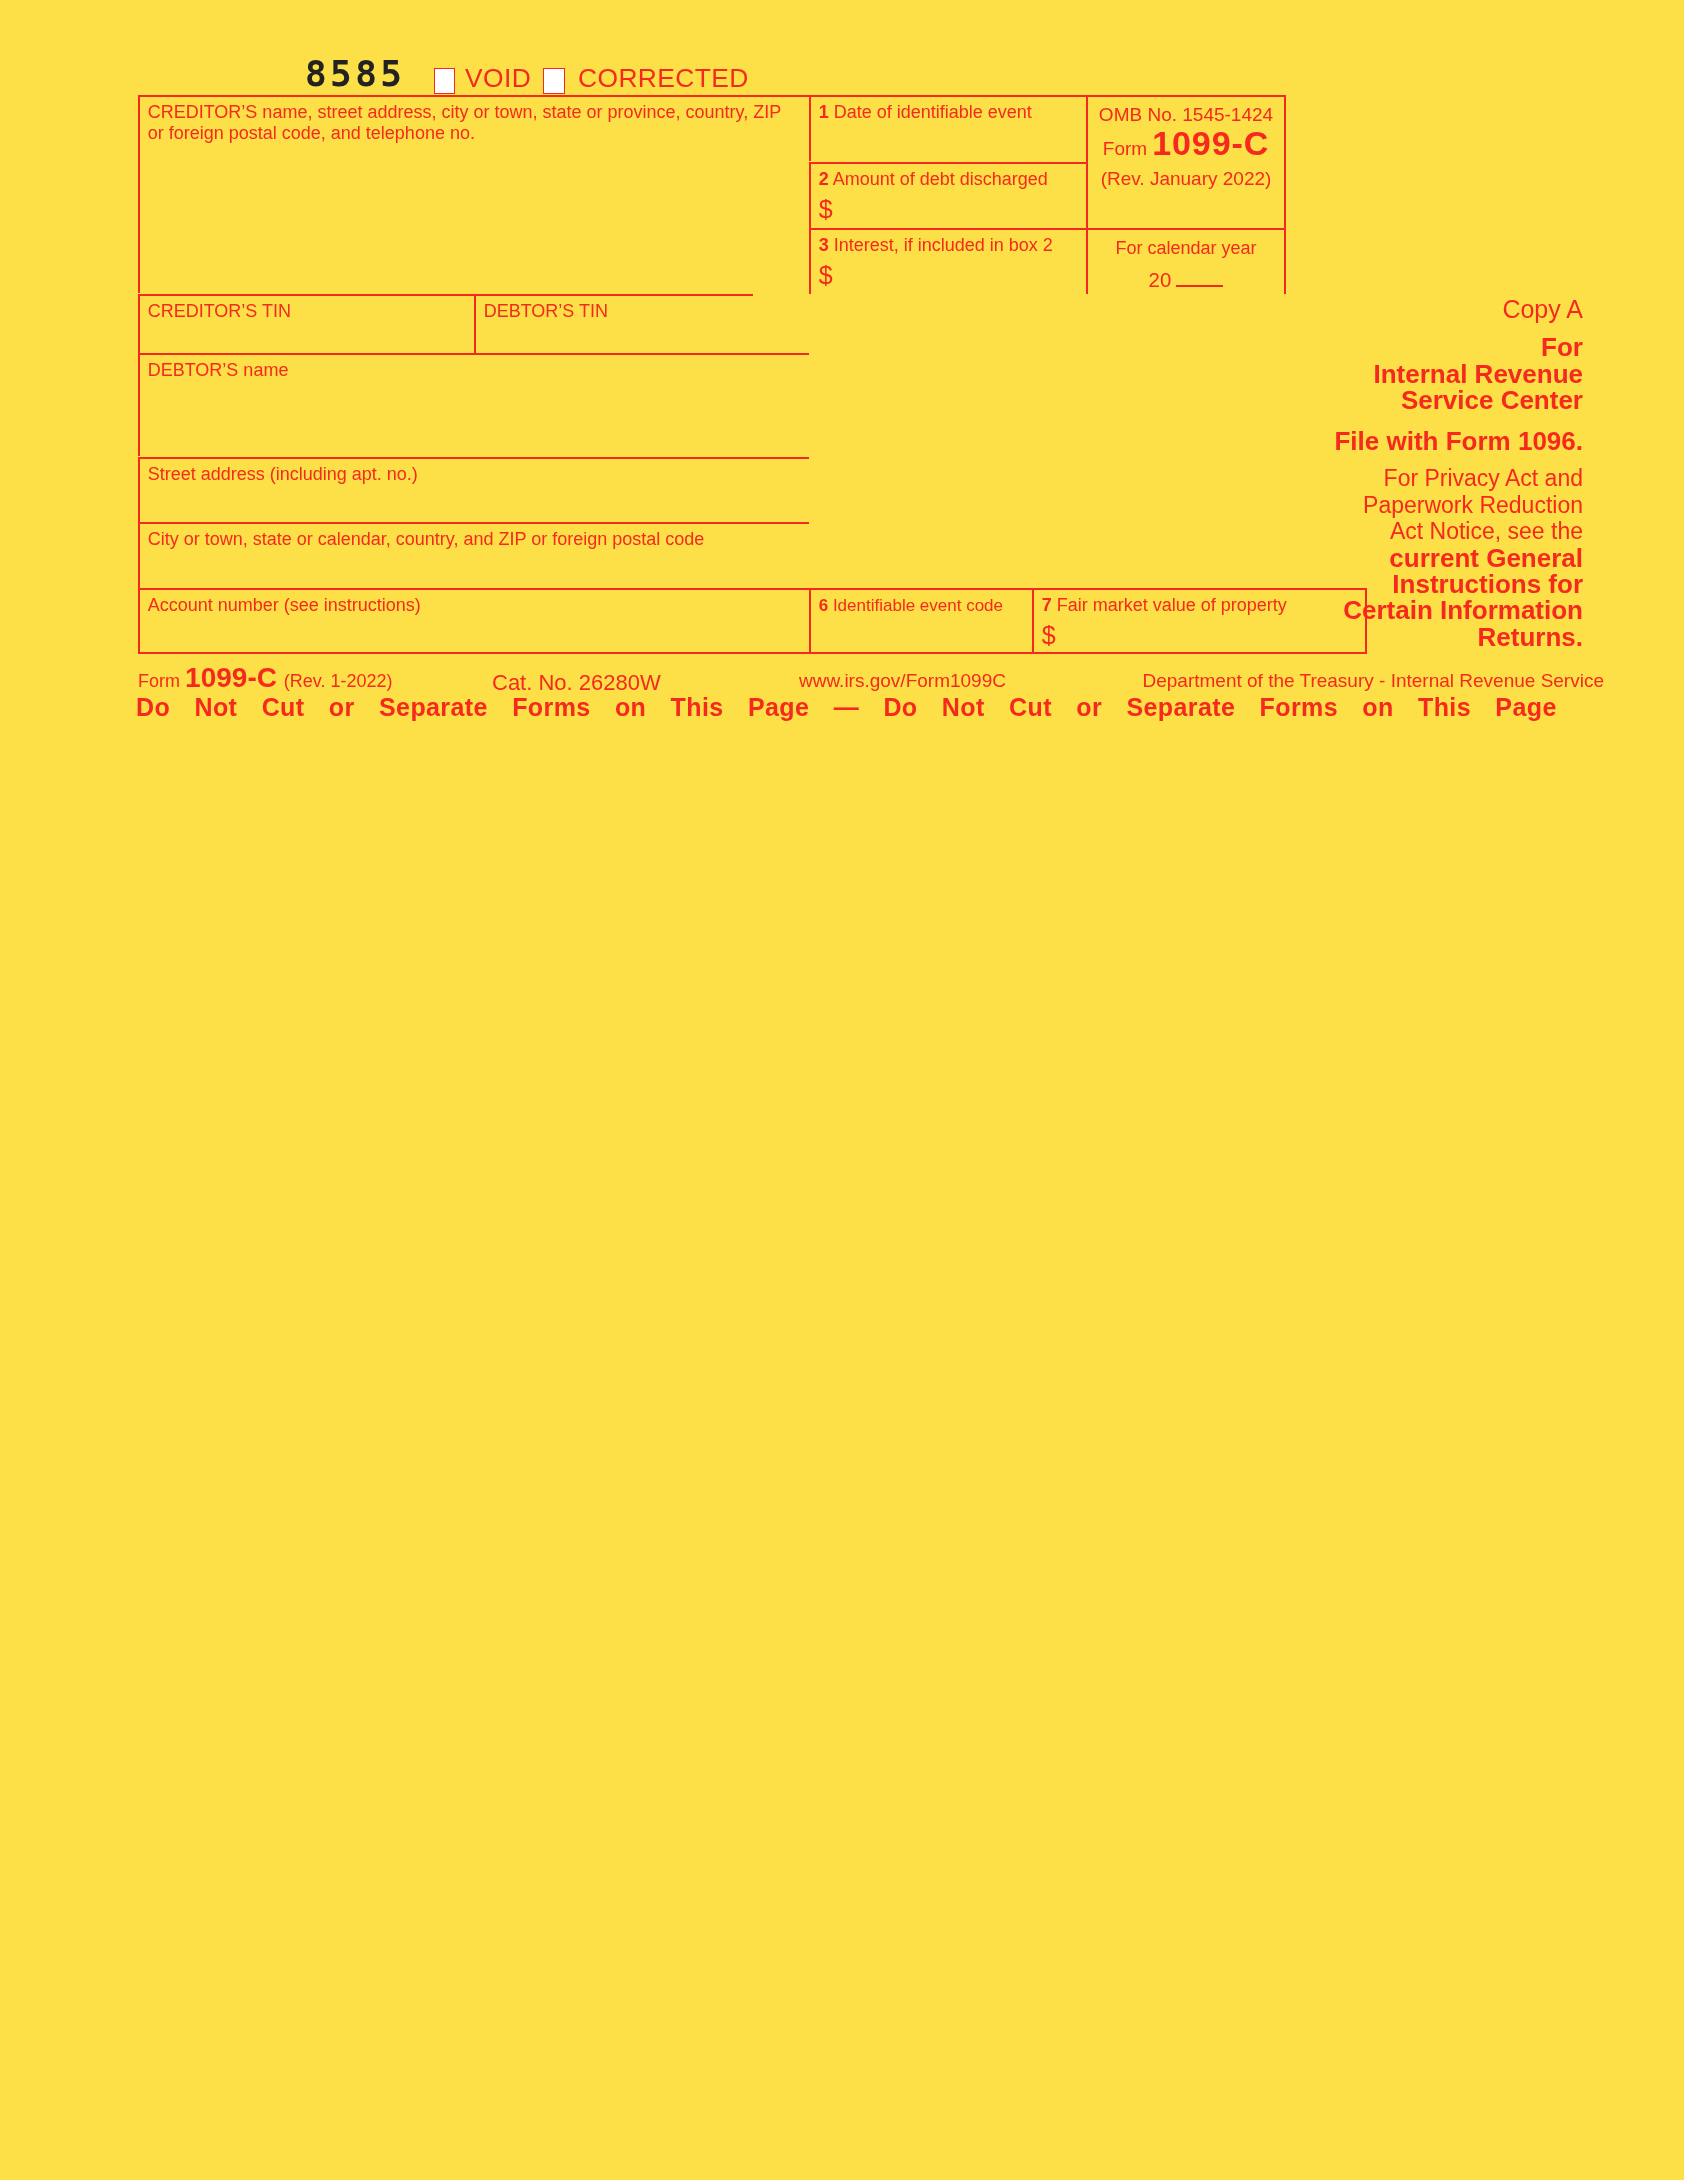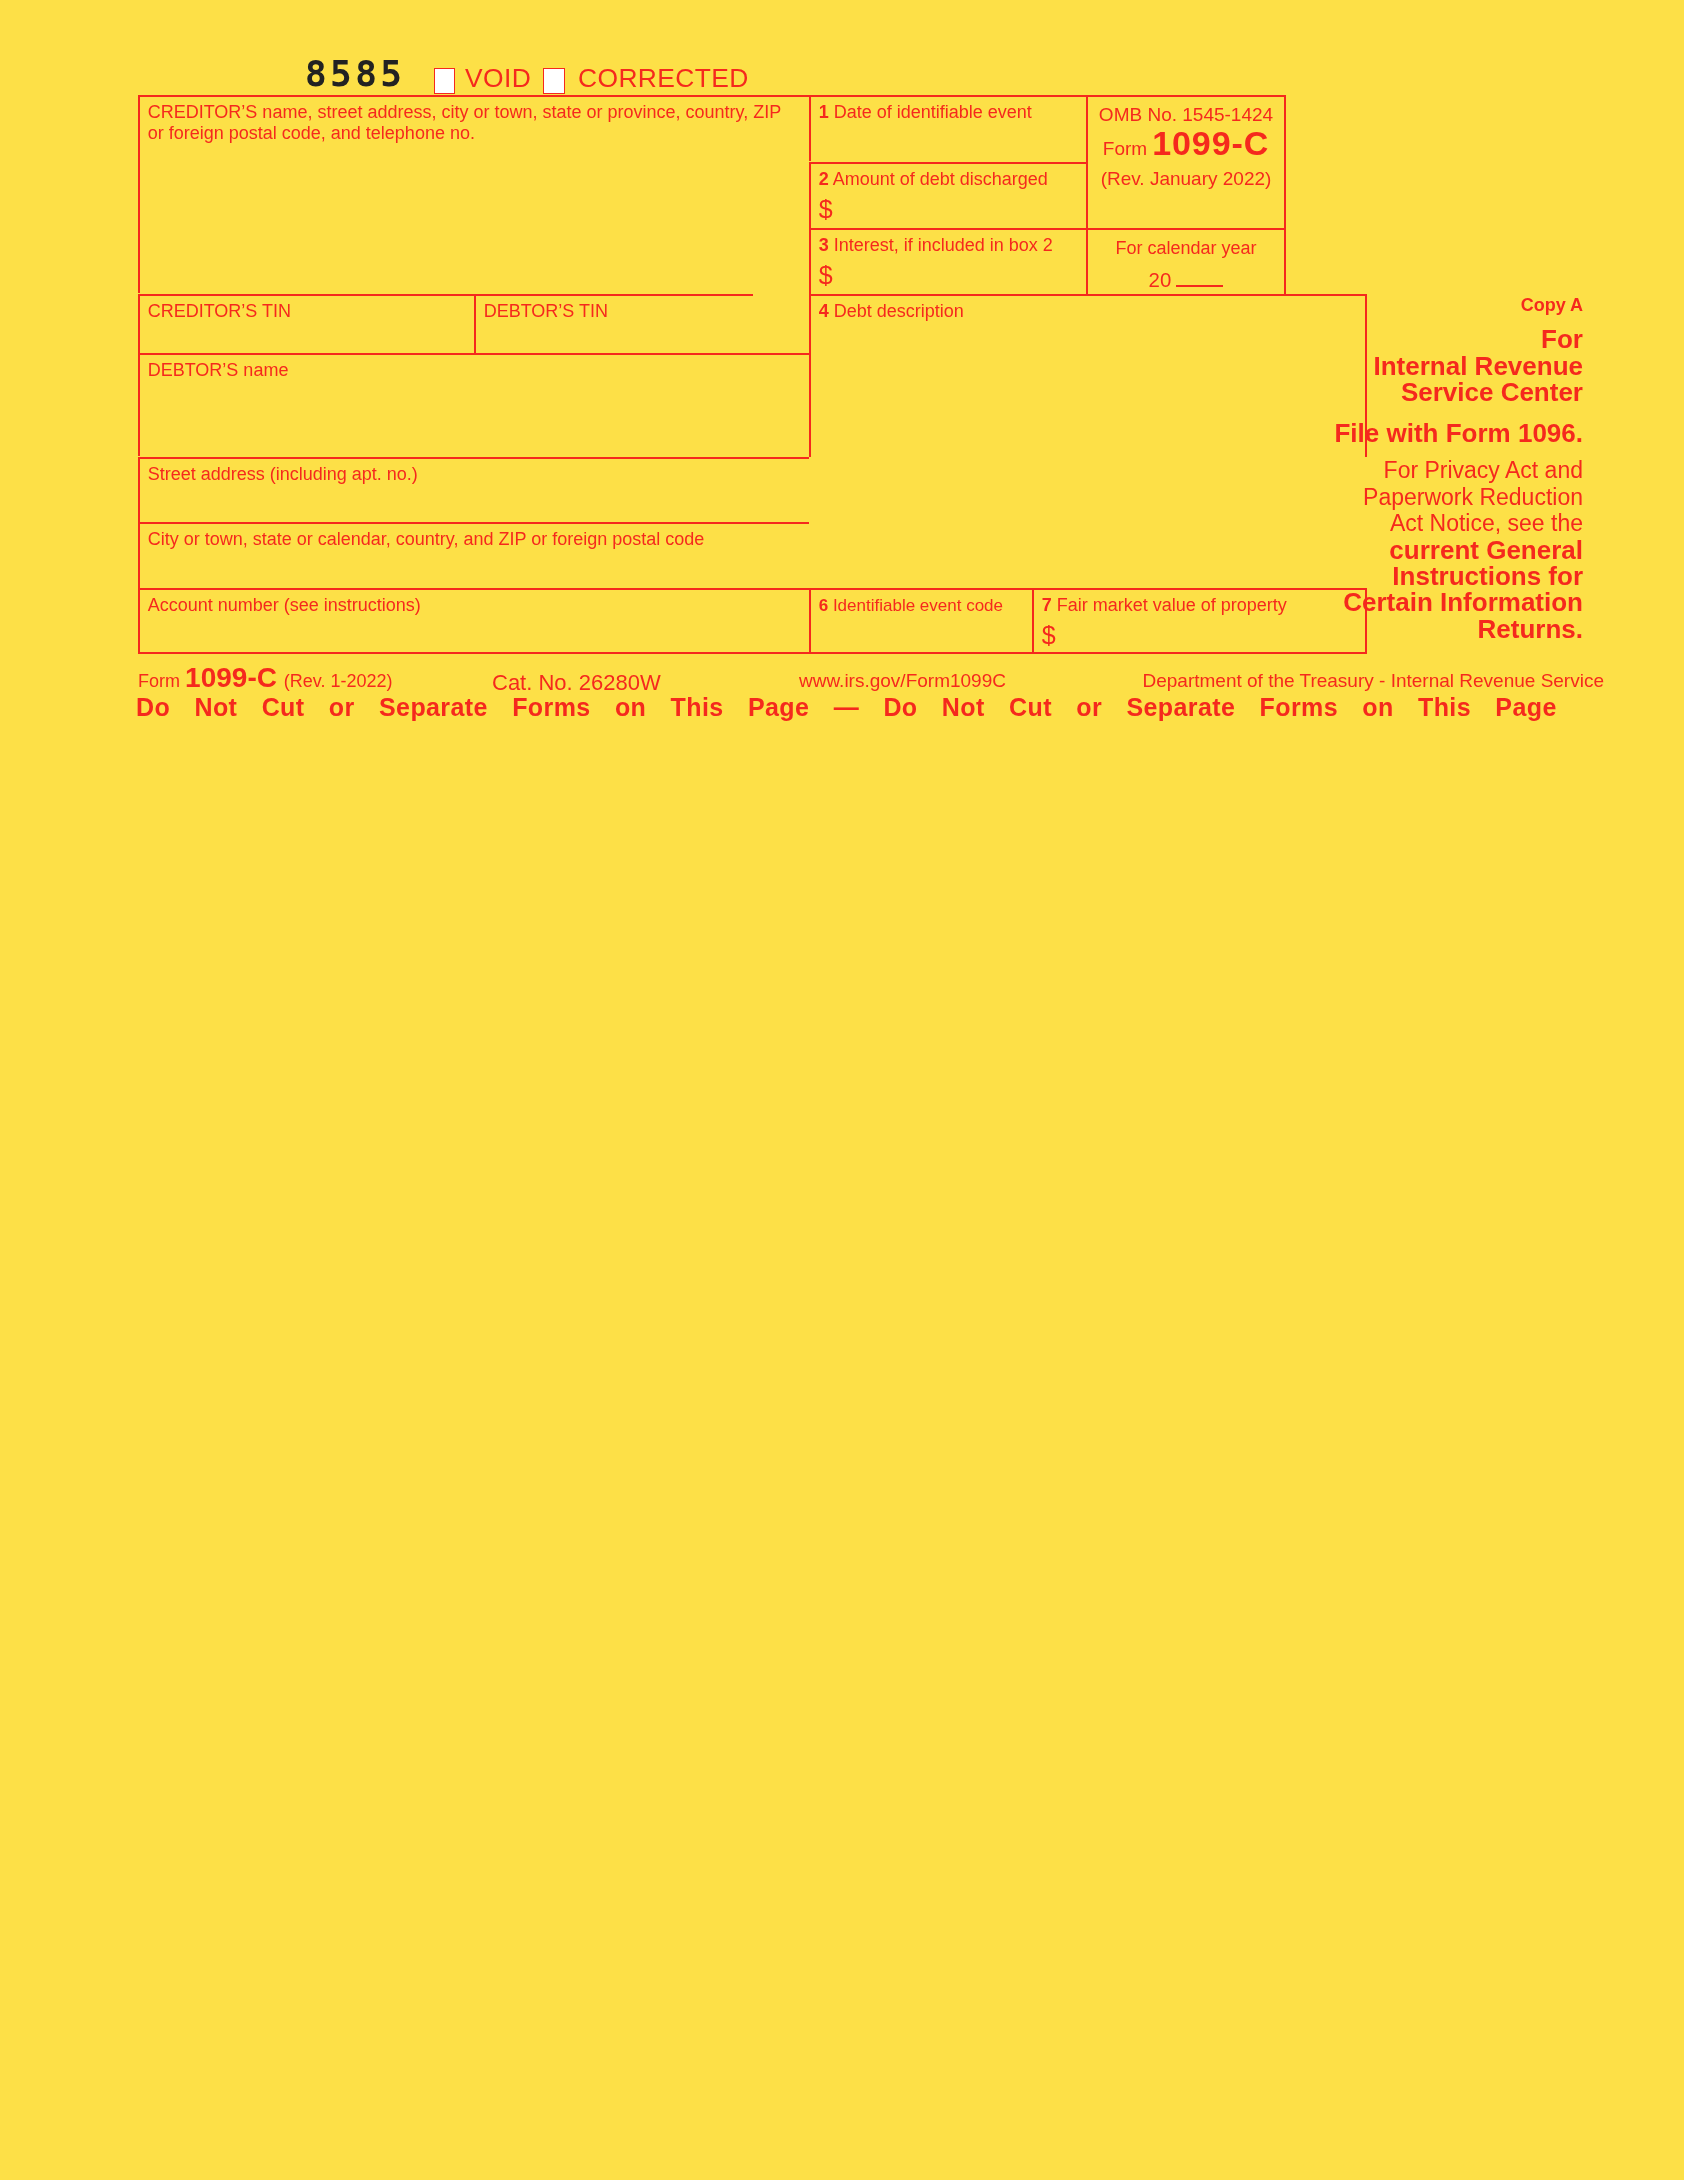--- a/index.html
+++ b/index.html
@@ -46,21 +46,21 @@
   .calyear-line2{font-size:20.4px;margin-top:6.8px;}
   .year-blank{display:inline-block;width:47px;border-bottom:2.6px solid #f5291d;height:19px;margin-left:5.1px;}
   
   .b5-line2{margin-left:12px;white-space:nowrap;}
   .dots{display:inline-block;margin-left:29px;word-spacing:34px;letter-spacing:0.9px;}
   #box5-checkbox{position:absolute;left:516px;top:22px;width:25.6px;height:25.6px;border:1.7px solid #f5291d;background:#fff;}
   
   .form-title{position:absolute;right:102px;top:147px;text-align:right;
               font-size:37px;font-weight:bold;line-height:43px;letter-spacing:0.4px;}
   .copy-a{position:absolute;right:102px;top:295px;text-align:right;}
-  .copy-a .t{font-size:18px;font-weight:bold;margin-bottom:10.2px;}
+  .copy-a .t{font-size:25px;font-weight:normal;margin-bottom:10.2px;}
   .copy-a .b{font-size:26px;font-weight:bold;line-height:26.4px;}
   .copy-a .r{font-size:23px;line-height:26.4px;}
   .copy-a .file{margin-top:14.5px;margin-bottom:11px;}
   
   .f-left{position:absolute;left:138px;top:662px;font-size:18px;}
   .f-left .big{font-size:28px;font-weight:bold;margin:0 6.8px 0 5.1px;}
   .f-cat{position:absolute;left:492px;top:670px;font-size:22px;}
   .f-url{position:absolute;left:799px;top:670px;font-size:19px;}
   .f-dept{position:absolute;right:81px;top:670px;font-size:19px;}
   .f-cut{position:absolute;left:136px;top:693px;width:1448px;font-size:25px;font-weight:bold;
@@ -106,24 +106,20 @@
   <div class="cell bt bl" id="box2-cell">
     <div><span class="num">2</span>
     <span>Amount of debt discharged</span></div>
     <div class="dollar">$</div>
   </div>
   <div class="cell bt bl" id="box3-cell">
     <div><span class="num">3</span>
     <span>Interest, if included in box 2</span></div>
     <div class="dollar">$</div>
   </div>
-  <div class="cell bt bl br" id="box4-cell">
-    <span class="num">4</span>
-    <span>Debt description</span>
-  </div>
   <div class="cell bt bl bb" id="box6-cell">
     <span class="num">6</span>
     <span>Identifiable event code</span>
   </div>
   <div class="cell bt bl bb br" id="box7-cell">
     <div><span class="num">7</span>
     <span>Fair market value of property</span></div>
     <div class="dollar">$</div>
   </div>
 

